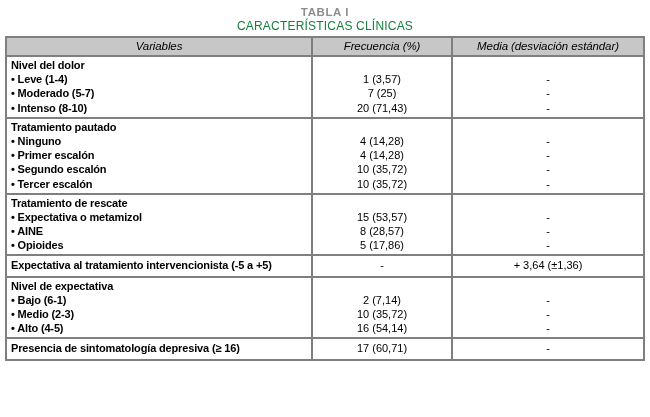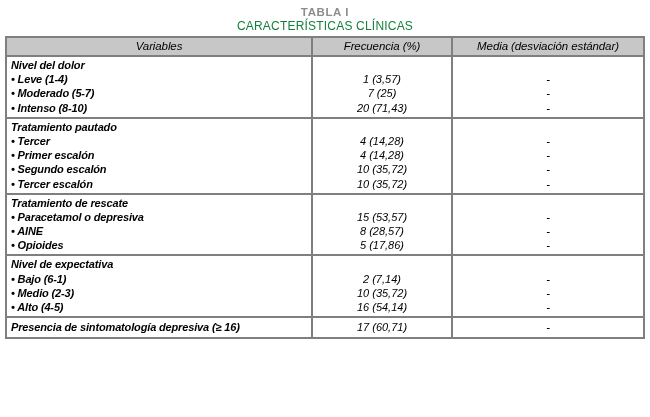--- a/index.html
+++ b/index.html
@@ -41,21 +41,20 @@
     font-weight: normal;
     font-size: 11.5px;
     padding: 2px 2px 3px 2px;
     text-align: center;
     letter-spacing: -0.1px;
   }
   .tbl td {
     vertical-align: top;
     font-size: 11px;
     padding: 1px 4px 2px 4px;
-    font-style: italic;
   }
   .var-cell { font-weight: bold; letter-spacing: -0.15px; text-align: left; }
   .val-cell { text-align: center; font-weight: normal; }
   .line { line-height: 14.2px; height: 14.2px; white-space: nowrap; }
   tr[data-name="table-row"] td { padding-top: 2px; padding-bottom: 3px; }
 </style>
 </head>
 <body>
 
 <div class="page" data-name="page">
@@ -94,21 +93,21 @@
           <td class="val-cell" data-name="media-cell">
             <div class="line" data-name="spacer-line">&nbsp;</div>
             <div class="line" data-name="media-value">-</div>
             <div class="line" data-name="media-value">-</div>
             <div class="line" data-name="media-value">-</div>
           </td>
         </tr>
         <tr data-name="group-row">
           <td class="var-cell" data-name="variable-cell">
             <div class="line" data-name="group-label">Tratamiento pautado</div>
-            <div class="line" data-name="bullet-item">• Tercer</div>
+            <div class="line" data-name="bullet-item">• Ninguno</div>
             <div class="line" data-name="bullet-item">• Primer escalón</div>
             <div class="line" data-name="bullet-item">• Segundo escalón</div>
             <div class="line" data-name="bullet-item">• Tercer escalón</div>
           </td>
           <td class="val-cell" data-name="frequency-cell">
             <div class="line" data-name="spacer-line">&nbsp;</div>
             <div class="line" data-name="frequency-value">4 (14,28)</div>
             <div class="line" data-name="frequency-value">4 (14,28)</div>
             <div class="line" data-name="frequency-value">10 (35,72)</div>
             <div class="line" data-name="frequency-value">10 (35,72)</div>
@@ -117,35 +116,46 @@
             <div class="line" data-name="spacer-line">&nbsp;</div>
             <div class="line" data-name="media-value">-</div>
             <div class="line" data-name="media-value">-</div>
             <div class="line" data-name="media-value">-</div>
             <div class="line" data-name="media-value">-</div>
           </td>
         </tr>
         <tr data-name="group-row">
           <td class="var-cell" data-name="variable-cell">
             <div class="line" data-name="group-label">Tratamiento de rescate</div>
-            <div class="line" data-name="bullet-item">• Paracetamol o depresiva</div>
+            <div class="line" data-name="bullet-item">• Expectativa o metamizol</div>
             <div class="line" data-name="bullet-item">• AINE</div>
             <div class="line" data-name="bullet-item">• Opioides</div>
           </td>
           <td class="val-cell" data-name="frequency-cell">
             <div class="line" data-name="spacer-line">&nbsp;</div>
             <div class="line" data-name="frequency-value">15 (53,57)</div>
             <div class="line" data-name="frequency-value">8 (28,57)</div>
             <div class="line" data-name="frequency-value">5 (17,86)</div>
           </td>
           <td class="val-cell" data-name="media-cell">
             <div class="line" data-name="spacer-line">&nbsp;</div>
             <div class="line" data-name="media-value">-</div>
             <div class="line" data-name="media-value">-</div>
             <div class="line" data-name="media-value">-</div>
+          </td>
+        </tr>
+        <tr data-name="table-row">
+          <td class="var-cell" data-name="variable-cell">
+            <div class="line" data-name="row-label">Expectativa al tratamiento intervencionista (-5 a +5)</div>
+          </td>
+          <td class="val-cell" data-name="frequency-cell">
+            <div class="line" data-name="frequency-value">-</div>
+          </td>
+          <td class="val-cell" data-name="media-cell">
+            <div class="line" data-name="media-value">+ 3,64 (±1,36)</div>
           </td>
         </tr>
         <tr data-name="group-row">
           <td class="var-cell" data-name="variable-cell">
             <div class="line" data-name="group-label">Nivel de expectativa</div>
             <div class="line" data-name="bullet-item">• Bajo (6-1)</div>
             <div class="line" data-name="bullet-item">• Medio (2-3)</div>
             <div class="line" data-name="bullet-item">• Alto (4-5)</div>
           </td>
           <td class="val-cell" data-name="frequency-cell">

